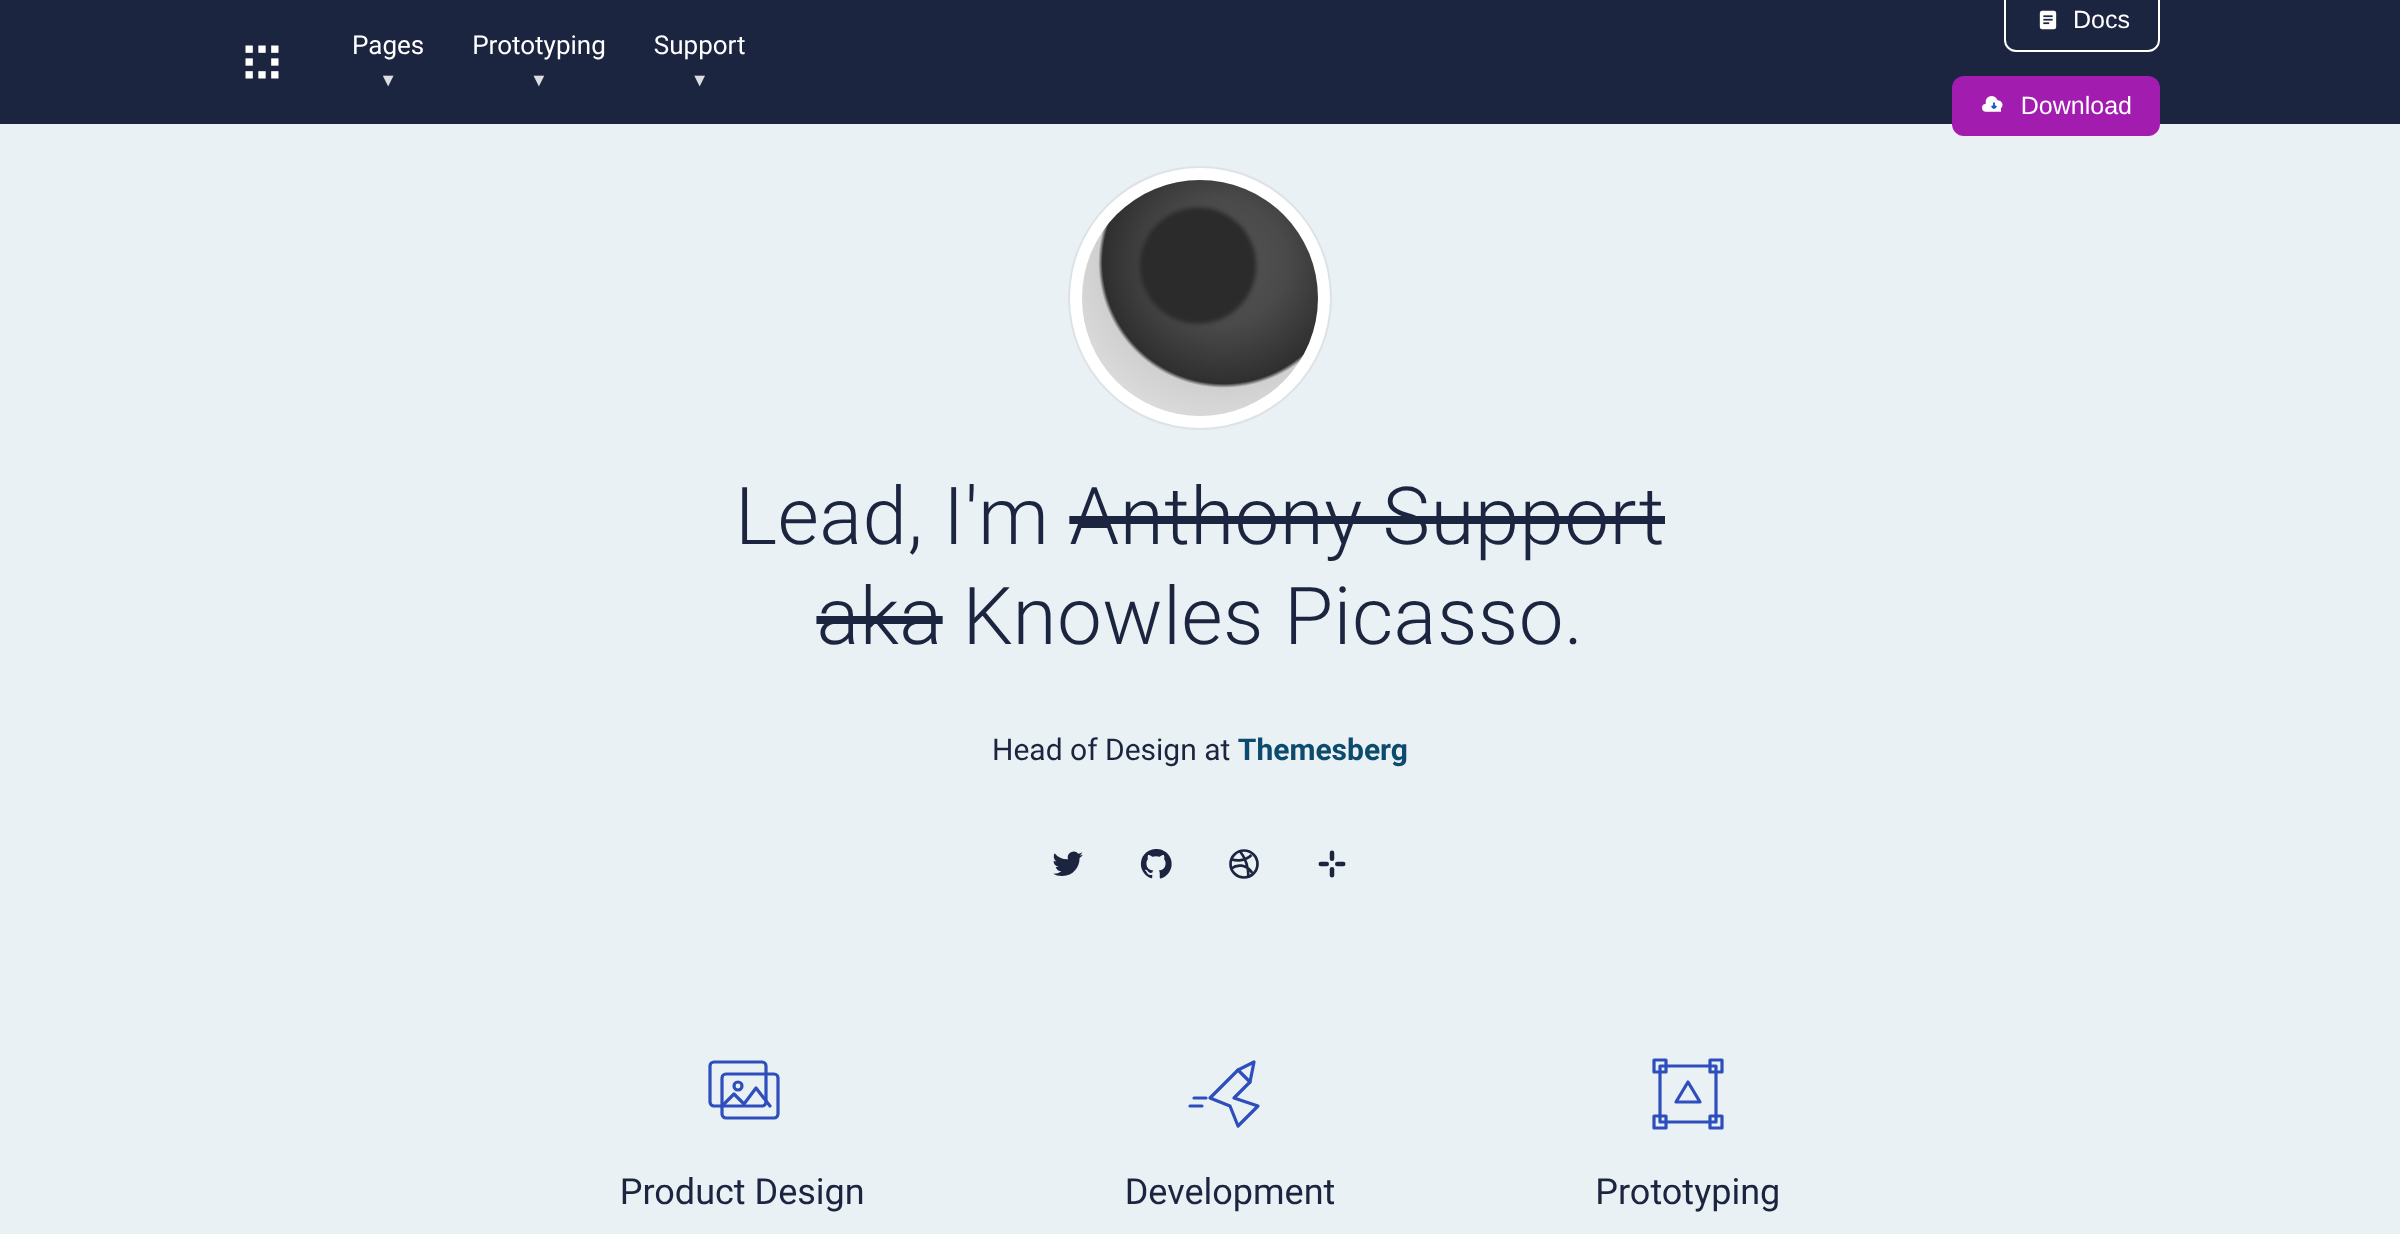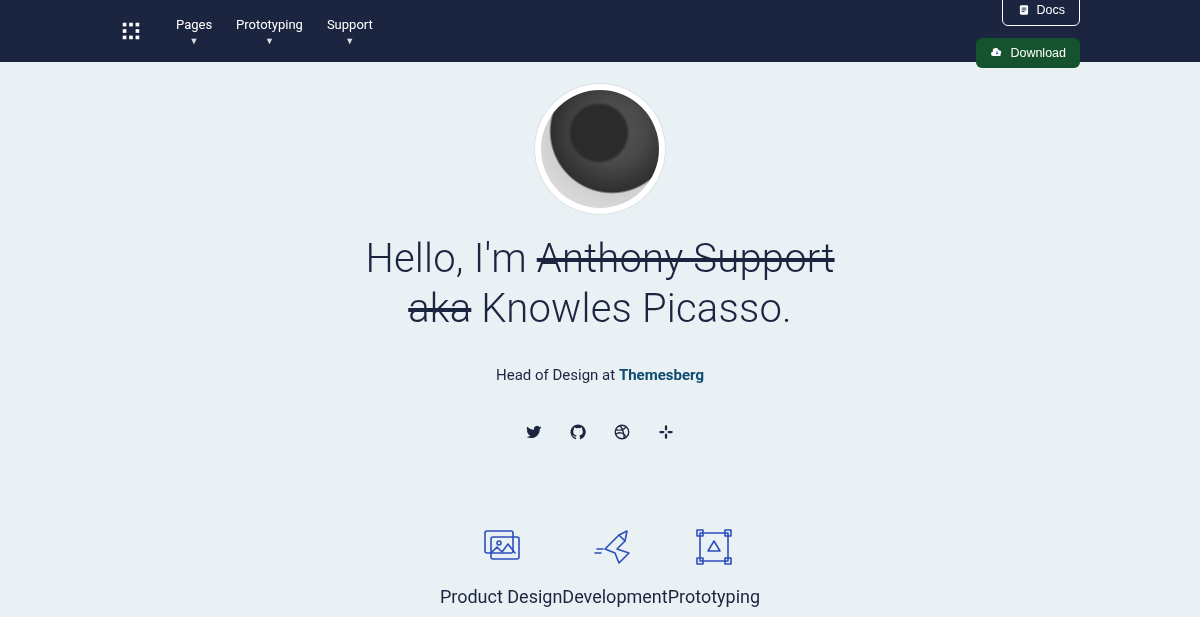--- a/index.html
+++ b/index.html
@@ -8,39 +8,39 @@
   
   .navbar { background:#1c2540; height:62px; display:flex; align-items:center; padding:0 40px; }
   .navbar-inner { width:100%; max-width:960px; margin:0 auto; display:flex; align-items:center; }
   .logo { display:flex; align-items:center; margin-right:34px; }
   .nav-links { display:flex; align-items:center; gap:24px; }
   .nav-link { color:#fff; font-size:13px; font-weight:400; display:flex; align-items:center; gap:4px; cursor:pointer;flex-direction:column; }
   .nav-link .chev { font-size:9px; opacity:.85; }
   .nav-right { margin-left:auto; display:flex; align-items:flex-end; gap:12px;flex-direction:column; }
   .btn { display:inline-flex; align-items:center; gap:6px; font-size:12.5px; font-weight:500; padding:8px 14px; border-radius:6px; cursor:pointer; border:none; line-height:1; }
   .btn-outline { background:transparent; color:#fff; border:1px solid #fff; }
-  .btn-primary { background:#14532d; color:#fff; }
+  .btn-primary { background:#a21caf; color:#fff; }
   .btn svg { width:14px; height:14px; }
 
   
   .hero { text-align:center; padding-top:22px; }
   .avatar-wrap { width:130px; height:130px; border-radius:50%; background:#fff; margin:0 auto 20px; display:flex; align-items:center; justify-content:center; box-shadow:0 0 0 1px rgba(0,0,0,.06); }
   .avatar { width:118px; height:118px; border-radius:50%; background:radial-gradient(circle at 60% 35%, #555 0%, #4a4a4a 30%, #2f2f2f 58%, #d0d0d0 60%, #e8e8e8 100%); position:relative; overflow:hidden; }
   .avatar::before{ content:""; position:absolute; left:12px; top:6px; width:92px; height:92px; background: radial-gradient(circle at 50% 40%, #2b2b2b 0 40%, transparent 41%); border-radius:50%; filter:blur(1px);}
   .headline { font-size:40px; font-weight:300; color:#1c2540; line-height:1.25; max-width:640px; margin:0 auto; letter-spacing:.2px; }
   .headline span { display:inline; }
   .strike { text-decoration:line-through; }
   .subtitle { margin-top:32px; font-size:15px; color:#1c2540; }
   .subtitle .brand { font-weight:700; color:#0c4a6e; }
   .socials { margin-top:38px; display:flex; justify-content:center; gap:24px; }
   .social { width:20px; height:20px; display:flex; align-items:center; justify-content:center; color:#1c2540; cursor:pointer; }
   .social svg { width:18px; height:18px; fill:#1c2540; }
 
   
-  .skills { display:flex; justify-content:center; margin-top:80px; }
+  .skills { display:flex; justify-content:center; gap:130px; margin-top:80px; }
   .skill { text-align:center; }
   .skill-icon { width:50px; height:50px; margin:0 auto 14px; display:flex; align-items:center; justify-content:center; }
   .skill-icon svg { width:48px; height:48px; stroke:#2e4ebd; fill:none; stroke-width:1.6; stroke-linecap:round; stroke-linejoin:round; }
   .skill-label { font-size:18px; color:#1c2540; font-weight:400; white-space:nowrap; }
 </style>
 </head>
 <body>
 
 <header class="navbar">
   <div class="navbar-inner">
@@ -94,21 +94,21 @@
     </div>
   </div>
 </header>
 
 <section class="hero">
   <div class="avatar-wrap">
     <div class="avatar"></div>
   </div>
 
   <h1 class="headline">
-    <span>Hello, I'm </span><span class="strike">Anthony Support</span><br>
+    <span>Lead, I'm </span><span class="strike">Anthony Support</span><br>
     <span class="strike">aka</span><span> Knowles Picasso.</span>
   </h1>
 
   <p class="subtitle">
     <span>Head of Design at </span><span class="brand">Themesberg</span>
   </p>
 
   <div class="socials">
     <a class="social">
       <svg viewBox="0 0 24 24">

